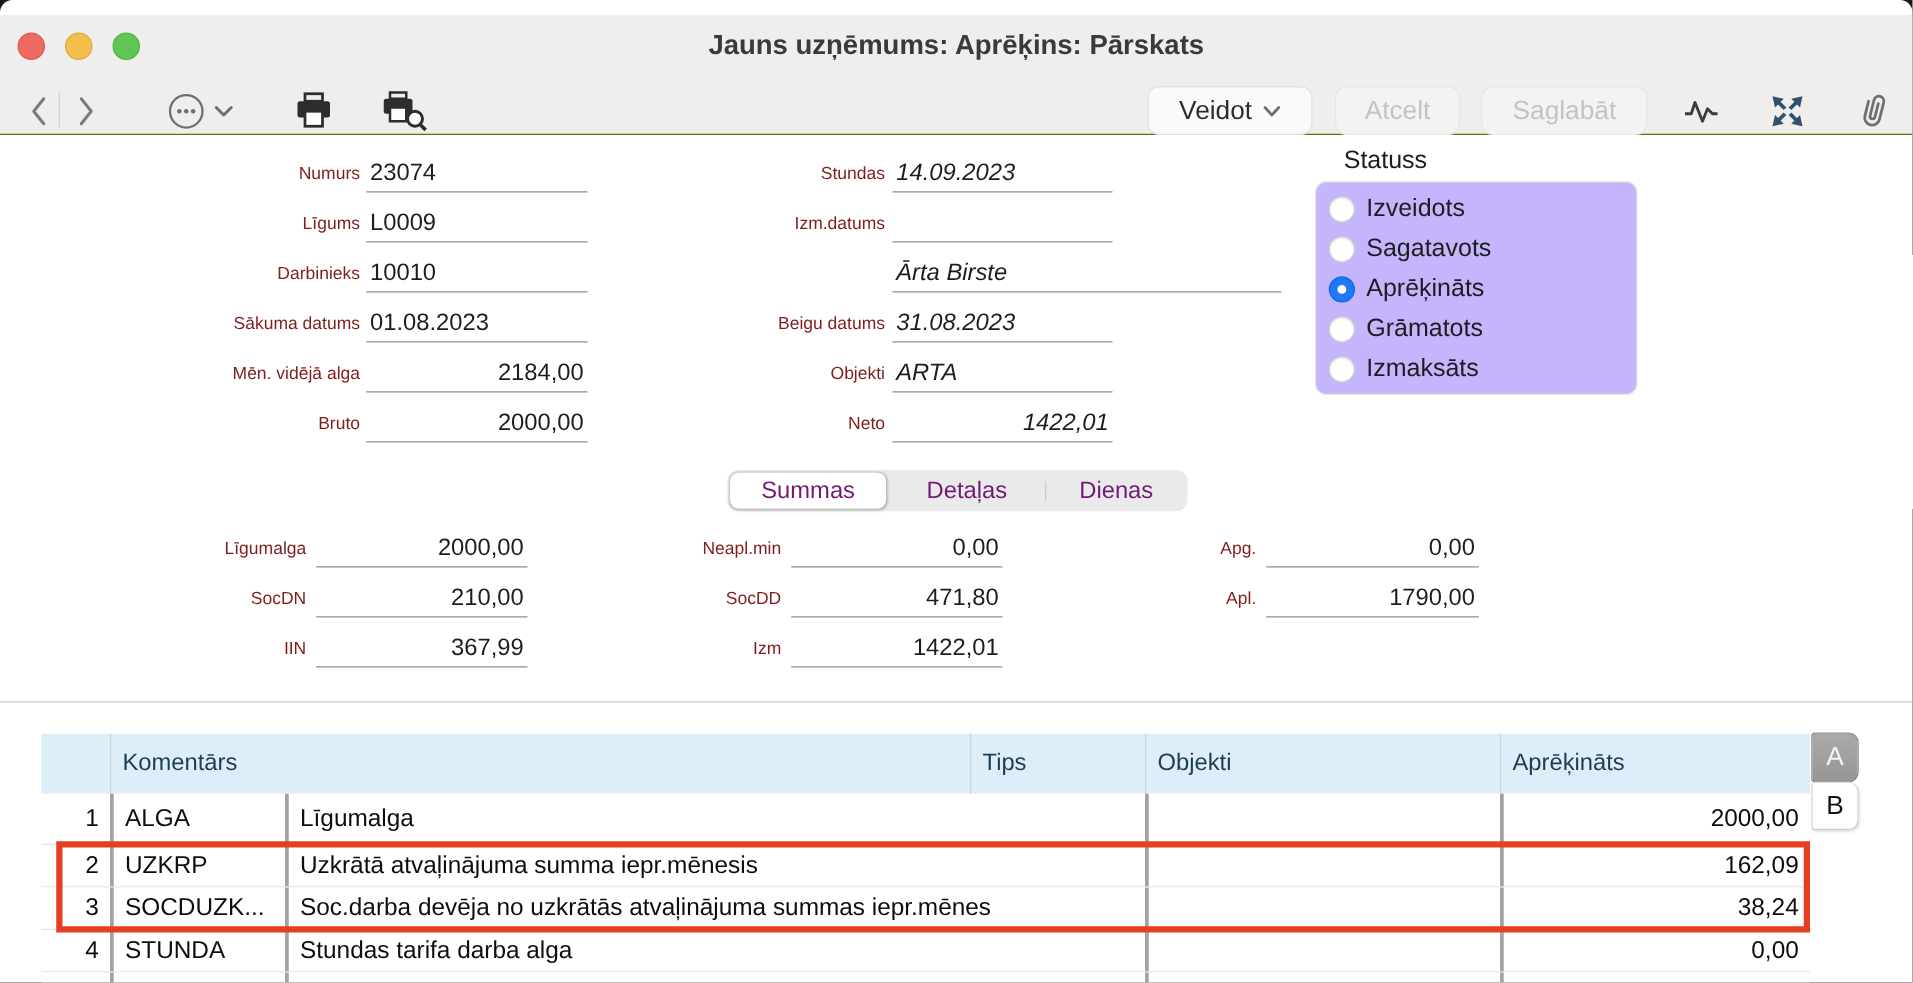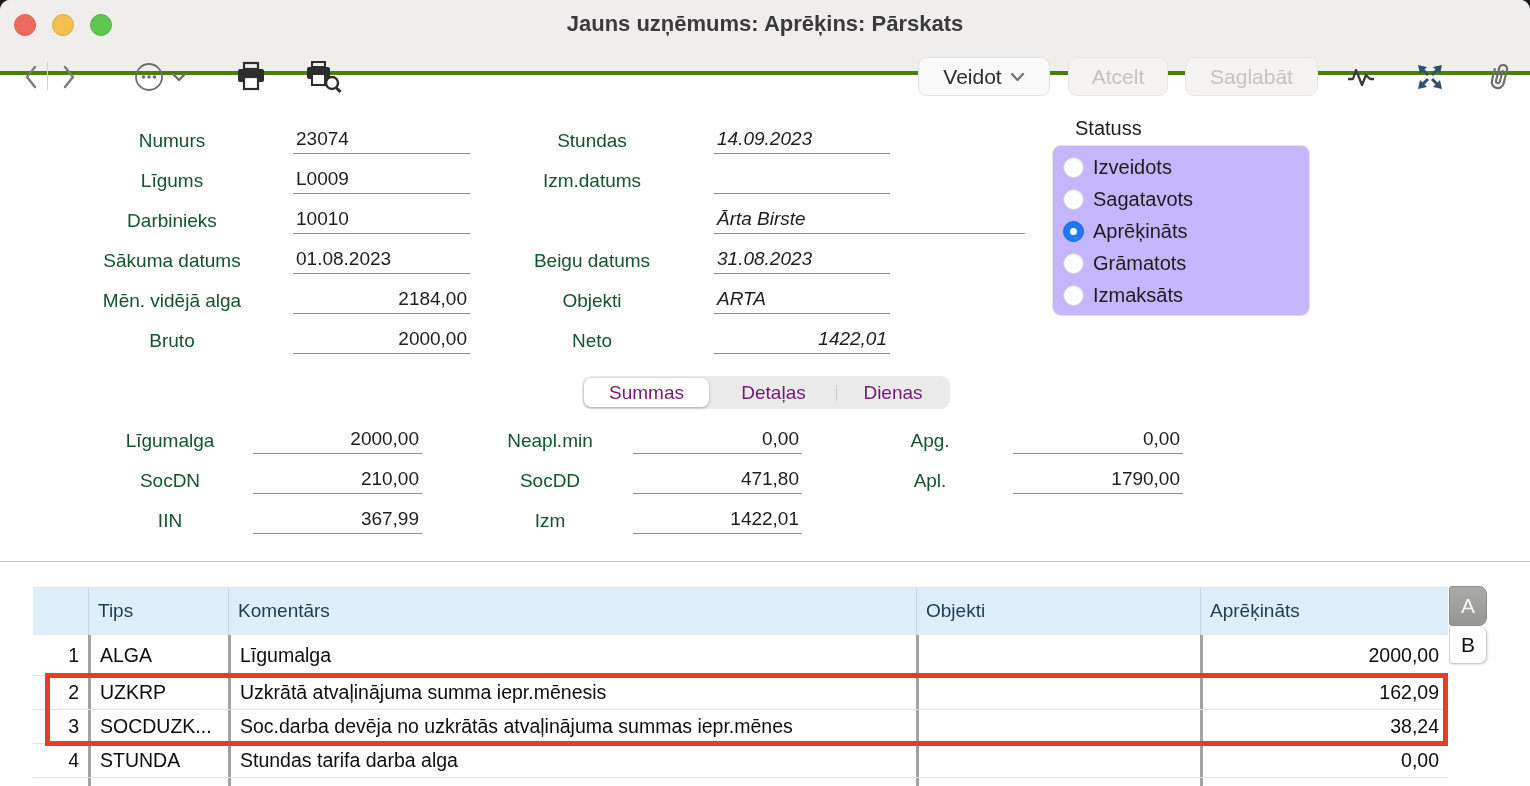--- a/index.html
+++ b/index.html
@@ -1,41 +1,41 @@
 <!DOCTYPE html>
 <html><head>
 <meta charset="utf-8">
 <style>
   * { box-sizing: border-box; margin: 0; padding: 0; }
   body { background: #1a1a1a; font-family: "Liberation Sans", sans-serif; }
   .window { position: relative; width: 1530px; height: 786px; background: #fff;
             border-radius: 10px 10px 0 0; overflow: hidden; }
 
   
-  .chrome { position: absolute; top: 0; left: 0; width: 100%; height: 75px;
-            background: #efeeed; border-bottom: 4px solid #4d7c0f; }
+  .chrome { position: absolute; top: 12px; left: 0; width: 100%; height: 96px;
+            background: #efeeed; border-bottom: 1px solid #4d7c0f; }
   .traffic { position: absolute; top: 14px; left: 14px; display: flex; gap: 16px; }
   .light { width: 22px; height: 22px; border-radius: 50%; }
   .light.red    { background: #ed6a5e; border: 1px solid #d95f54; }
   .light.yellow { background: #f5bf4f; border: 1px solid #e0ab39; }
   .light.green  { background: #61c554; border: 1px solid #52b244; }
   .win-title { position: absolute; top: 11px; left: 0; width: 100%; text-align: center;
                font-size: 22px; font-weight: 700; color: #3a3a3c; }
 
   .tb-icon { position: absolute; top: 58px; height: 38px; display: flex;
              align-items: center; justify-content: center; cursor: default; }
   .tb-divider { position: absolute; left: 47px; top: 62px; width: 1px; height: 28px; background: #d3d2d1; }
 
   .tb-btn { position: absolute; top: 57px; height: 39px; background: #fbfafa;
             border: 1px solid #e2e1e0; border-radius: 9px; font-size: 21px;
             color: #2c2c2e; display: flex; align-items: center; justify-content: center; gap: 8px; }
   .tb-btn.disabled { color: #c4c3c2; background: #f4f3f2; border-color: #e7e6e5; }
 
   
-  .lbl { position: absolute; font-size: 19px; color: #14532d; text-align: center; height: 24px; }
+  .lbl { position: absolute; font-size: 14px; color: #7f1d1d; text-align: right; height: 24px; }
   .field { position: absolute; font-size: 19px; color: #1d1d1f; height: 26px;
            border-bottom: 1.5px solid #8d8d8d; padding: 0 3px 2px 3px; white-space: nowrap; }
   .field.num { text-align: right; }
   .c1l { left: 56px;  width: 232px; }
   .c1f { left: 293px; width: 177px; }
   .c2l { left: 476px; width: 232px; }
   .c2f { left: 714px; width: 176px; font-style: italic; }
   .c2f.wide { width: 311px; }
 
   
@@ -264,22 +264,22 @@
   <div class="lbl s3l" style="top:430px">Apg.</div>
   <div class="field s3f num" style="top:428px">0,00</div>
   <div class="lbl s3l" style="top:470px">Apl.</div>
   <div class="field s3f num" style="top:468px">1790,00</div>
 
   <div class="hsep"></div>
 
   <div class="grid">
     <div class="g-head">
       <div class="cell w-num"></div>
+      <div class="cell w-kom">Komentārs</div>
       <div class="cell w-tip">Tips</div>
-      <div class="cell w-kom">Komentārs</div>
       <div class="cell w-obj">Objekti</div>
       <div class="cell w-apr">Aprēķināts</div>
     </div>
     <div class="g-row first">
       <div class="cell w-num">1</div>
       <div class="cell w-tip">ALGA</div>
       <div class="cell w-kom">Līgumalga</div>
       <div class="cell w-obj"></div>
       <div class="cell w-apr">2000,00</div>
     </div>

